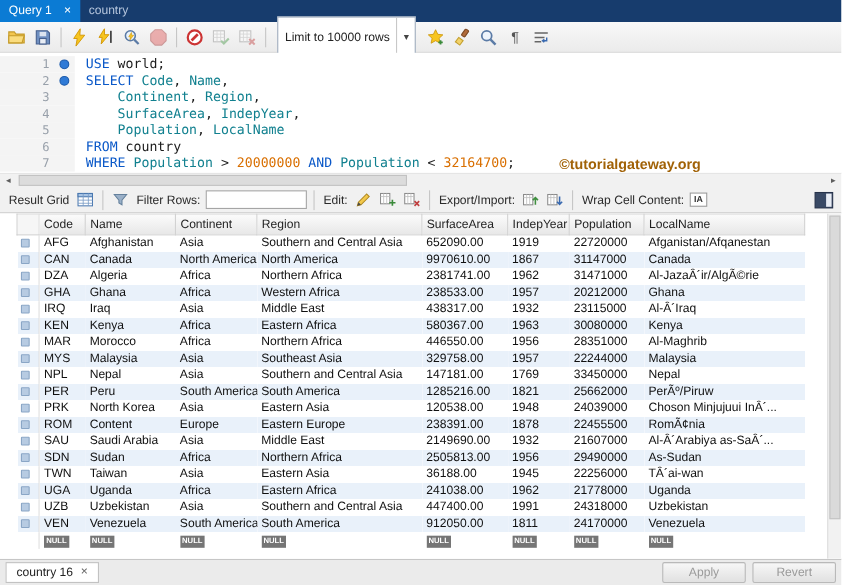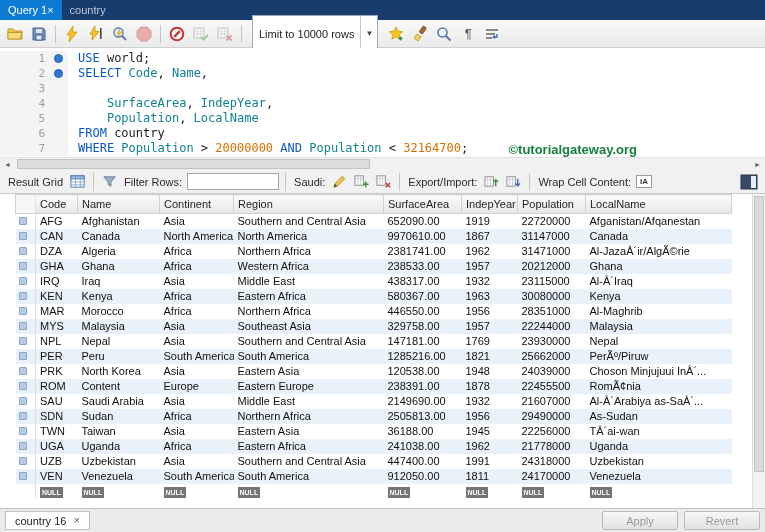--- a/index.html
+++ b/index.html
@@ -3,21 +3,21 @@
 <meta charset="utf-8">
 <title>MySQL Workbench - Query</title>
 <style>
 *{margin:0;padding:0;box-sizing:border-box;}
 html,body{width:765px;height:532px;overflow:hidden;}
 body{font-family:"Liberation Sans",sans-serif;background:#fff;}
 .app{width:765px;height:532px;display:flex;flex-direction:column;}
 
 
 .tabbar{flex:0 0 20px;height:20px;background:#173c6d;display:flex;align-items:stretch;}
-.tab{display:flex;align-items:center;padding:0 8px;font-size:11px;color:#b6c6dd;gap:0;}
+.tab{display:flex;align-items:center;padding:0 8px;font-size:11px;color:#b6c6dd;gap:11px;}
 .tab.active{background:#0b7bd4;color:#fff;}
 .tab-close{font-size:11px;line-height:1;color:inherit;}
 
 
 .toolbar{flex:0 0 28px;height:28px;background:linear-gradient(#f8f8f8,#ebebeb);border-bottom:1px solid #cfcfcf;display:flex;align-items:center;padding:0 4px;gap:2px;}
 .tbtn{width:22px;height:22px;display:flex;align-items:center;justify-content:center;}
 .tbtn svg{width:16px;height:16px;}
 .tsep{width:1px;height:18px;background:#c6c6c6;margin:0 3px;}
 .dim{opacity:.45;}
 .limit-dd{display:flex;align-items:center;height:37px;border:1px solid #9daabb;background:#fff;font-size:11px;color:#222;padding:0 0 0 6px;margin:0 5px;min-width:120px;}
@@ -28,21 +28,21 @@
 .editor{flex:0 0 109px;height:109px;background:#fff;position:relative;font-family:"DejaVu Sans Mono",monospace;font-size:12px;padding-top:3px;overflow:hidden;}
 .code-line{display:flex;height:15px;line-height:15px;}
 .lnum{flex:0 0 50px;width:50px;text-align:right;padding-right:5px;color:#98a0aa;background:#f4f4f4;font-size:11px;}
 .lmark{flex:0 0 18px;width:18px;background:#f4f4f4;position:relative;}
 .lmark.on::after{content:"";position:absolute;left:4px;top:3px;width:7px;height:7px;border-radius:50%;background:#2f7ad6;border:1px solid #1d5bac;}
 .ltext{padding-left:10px;white-space:pre;color:#1c1c1c;}
 .tok-kw{color:#0a58c8;}
 .tok-id{color:#11808f;}
 .tok-num{color:#d96f00;margin-top:16px;}
 .tok-pl{color:#1c1c1c;}
-.watermark{position:absolute;right:128px;bottom:0;color:#15803d;font-weight:bold;font-size:13px;font-family:"Liberation Sans",sans-serif;}
+.watermark{position:absolute;right:128px;bottom:0;color:#a16207;font-weight:bold;font-size:13px;font-family:"Liberation Sans",sans-serif;}
 
 
 .hscroll{flex:0 0 13px;height:13px;background:#f1f1f1;border-top:1px solid #e2e2e2;display:flex;align-items:center;}
 .sbtn{width:15px;font-size:7px;color:#5e5e5e;text-align:center;}
 .htrack{flex:1;height:100%;position:relative;}
 .hthumb{position:absolute;left:2px;top:1px;bottom:1px;width:48%;background:#dcdcdc;border:1px solid #c2c2c2;}
 
 
 .rtb{flex:0 0 24px;height:24px;background:#f1f1f1;border-bottom:1px solid #c9c9c9;display:flex;align-items:center;font-size:11px;color:#2a2a2a;padding:0 6px;gap:3px;}
 .rtb .lbl{margin:0 2px;white-space:nowrap;}
@@ -189,20 +189,21 @@
           <span class="ltext"><span class="tok-kw">USE</span><span class="tok-pl"> world;</span></span>
         </div>
         <div class="code-line">
           <span class="lnum">2</span>
           <span class="lmark on"></span>
           <span class="ltext"><span class="tok-kw">SELECT</span><span class="tok-pl"> </span><span class="tok-id">Code</span><span class="tok-pl">, </span><span class="tok-id">Name</span><span class="tok-pl">,</span></span>
         </div>
         <div class="code-line">
           <span class="lnum">3</span>
           <span class="lmark"></span>
+          <span class="ltext"><span class="tok-pl">    </span><span class="tok-id">Continent</span><span class="tok-pl">, </span><span class="tok-id">Region</span><span class="tok-pl">,</span></span>
         </div>
         <div class="code-line">
           <span class="lnum">4</span>
           <span class="lmark"></span>
           <span class="ltext"><span class="tok-pl">    </span><span class="tok-id">SurfaceArea</span><span class="tok-pl">, </span><span class="tok-id">IndepYear</span><span class="tok-pl">,</span></span>
         </div>
         <div class="code-line">
           <span class="lnum">5</span>
           <span class="lmark"></span>
           <span class="ltext"><span class="tok-pl">    </span><span class="tok-id">Population</span><span class="tok-pl">, </span><span class="tok-id">LocalName</span></span>
@@ -240,21 +241,21 @@
     </div>
     <div class="tsep"></div>
     <div class="ricon">
       <svg viewBox="0 0 16 16">
           <path d="M2 3h12L9.5 8.5V13l-3-1.8V8.5z" fill="#9ab0c8" stroke="#64809c"></path>
         </svg>
     </div>
     <span class="lbl">Filter Rows:</span>
     <input type="text" value="" style="">
     <div class="tsep"></div>
-    <span class="lbl">Saudi:</span>
+    <span class="lbl">Edit:</span>
     <div class="ricon">
       <svg viewBox="0 0 16 16">
           <path d="M2 14l1-3.5L11 2.5l2.5 2.5L5.5 13z" fill="#f2c84b" stroke="#b08820"></path>
           <path d="M2 14l3.5-1-2.5-2.5z" fill="#4a4a4a"></path>
         </svg>
     </div>
     <div class="ricon">
       <svg viewBox="0 0 16 16">
           <rect x="1" y="2" width="9" height="10" fill="#fff" stroke="#8a8a8a"></rect>
           <path d="M1 5h9M4 2v10M7 2v10" stroke="#c0c0c0" stroke-width="0.8"></path>
@@ -429,21 +430,21 @@
           <tr class="odd">
             <td class="gut">
               <span class="rowmark"></span>
             </td>
             <td>NPL</td>
             <td>Nepal</td>
             <td>Asia</td>
             <td>Southern and Central Asia</td>
             <td>147181.00</td>
             <td>1769</td>
-            <td>23930000</td>
+            <td>33450000</td>
             <td>Nepal</td>
           </tr>
           <tr class="even">
             <td class="gut">
               <span class="rowmark"></span>
             </td>
             <td>PER</td>
             <td>Peru</td>
             <td>South America</td>
             <td>South America</td>

